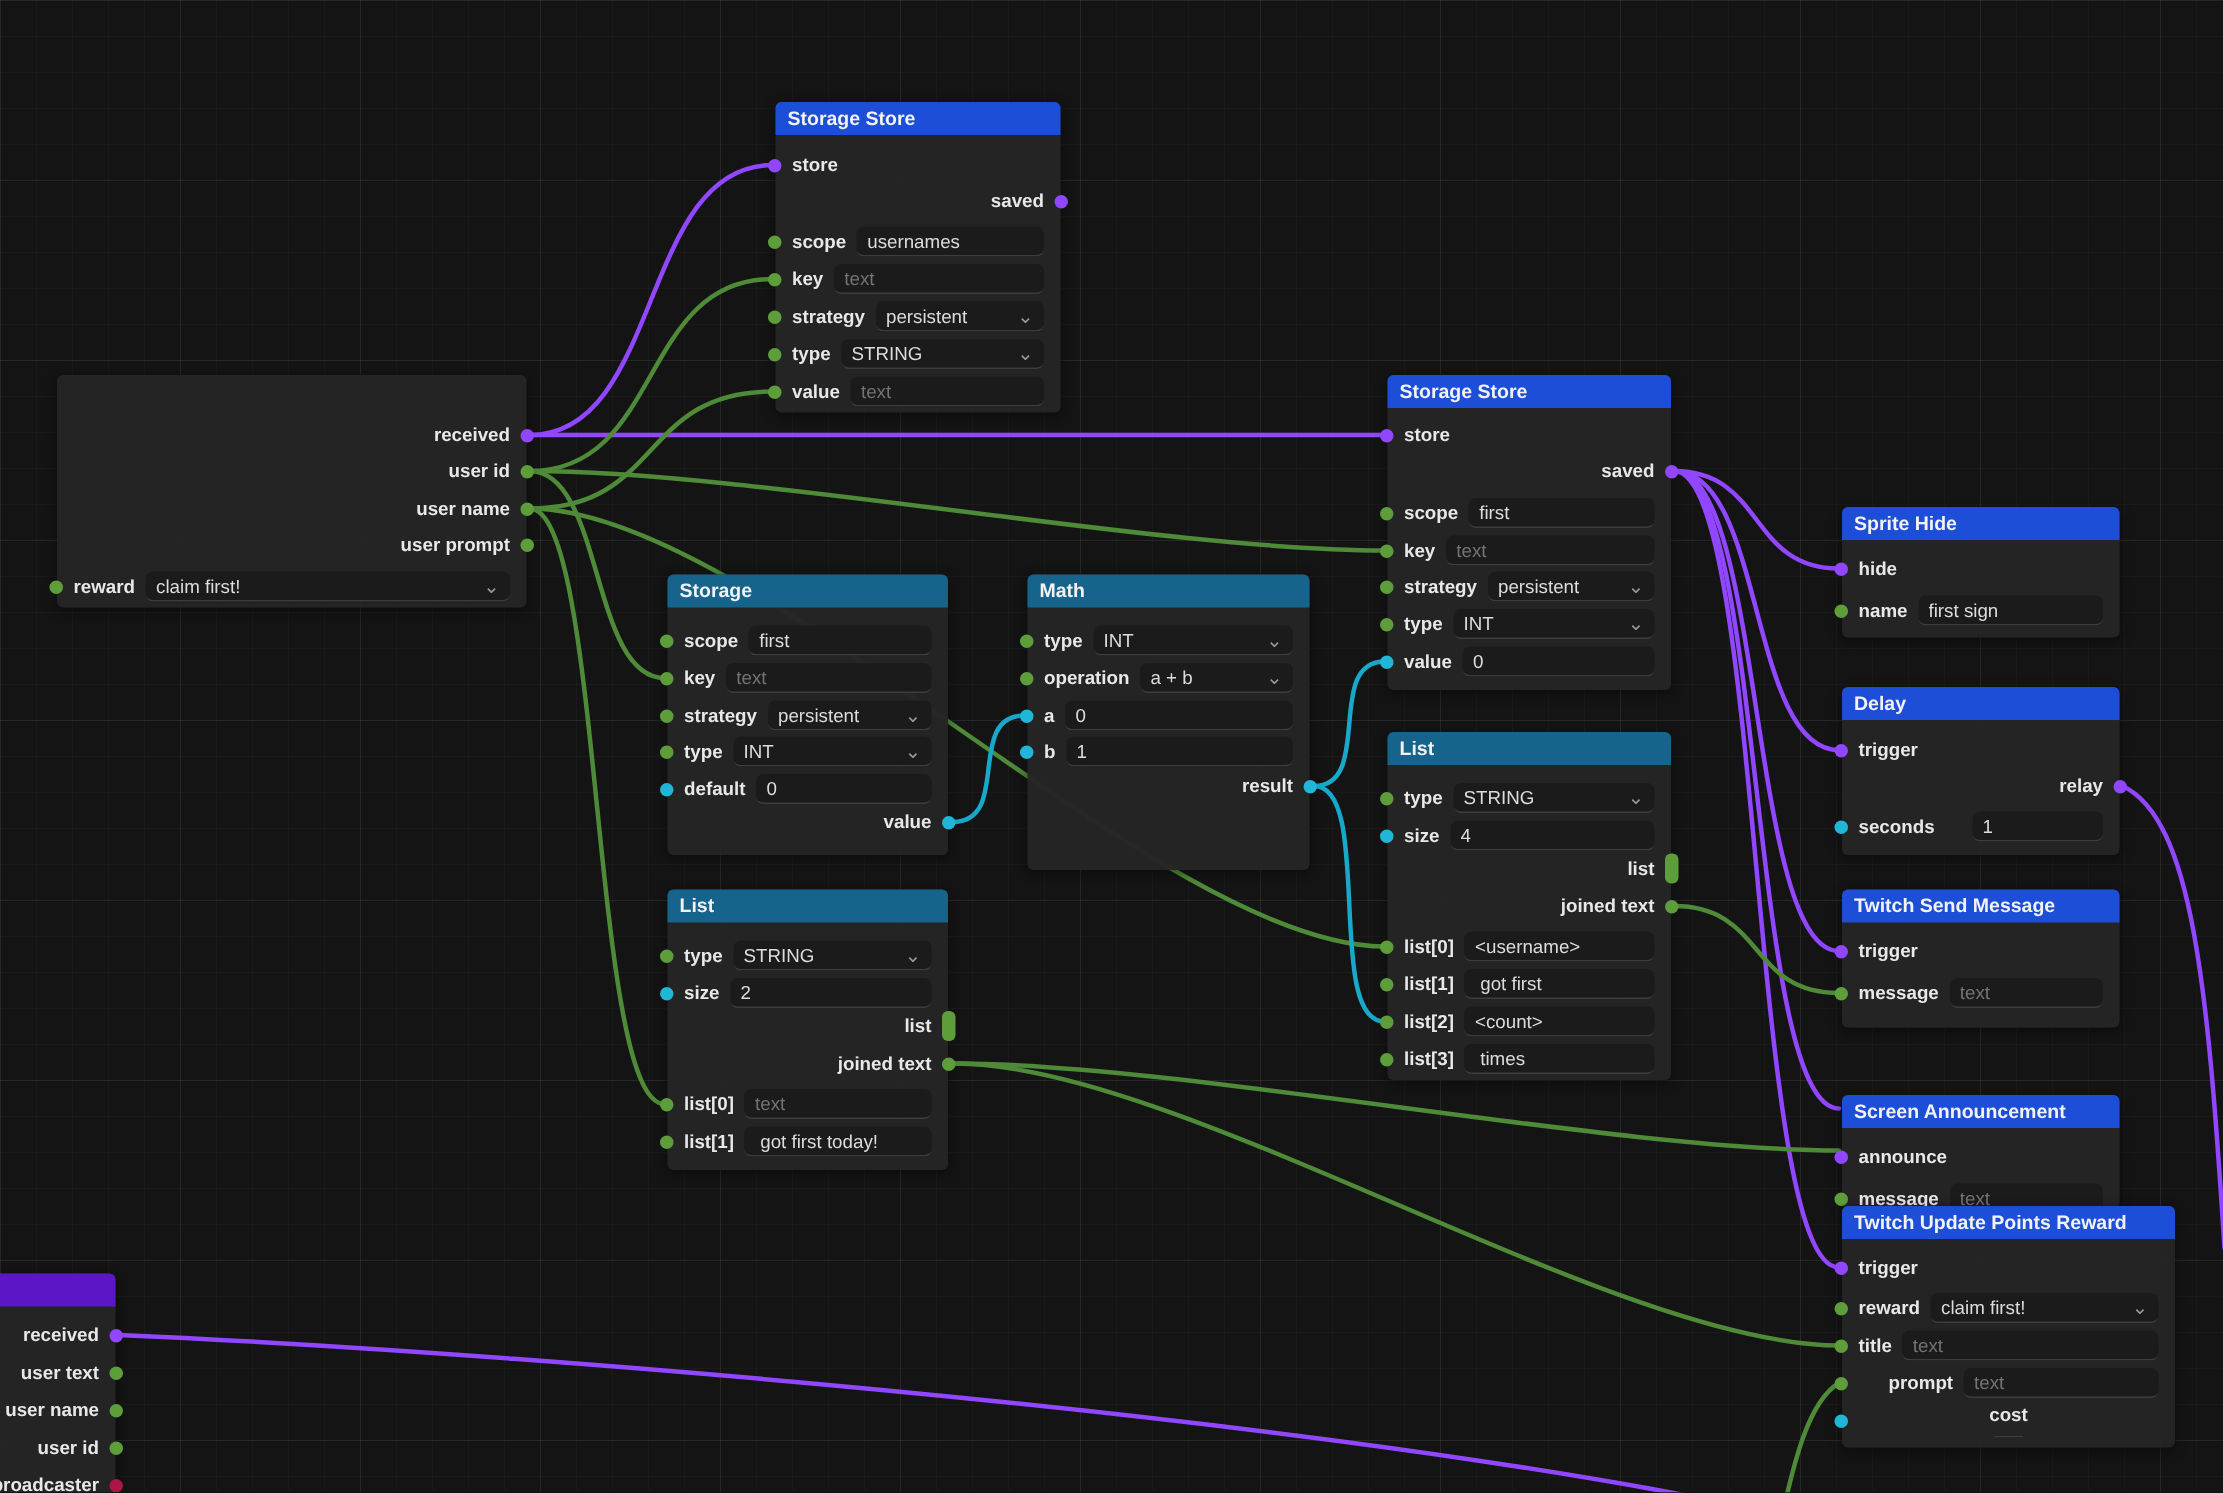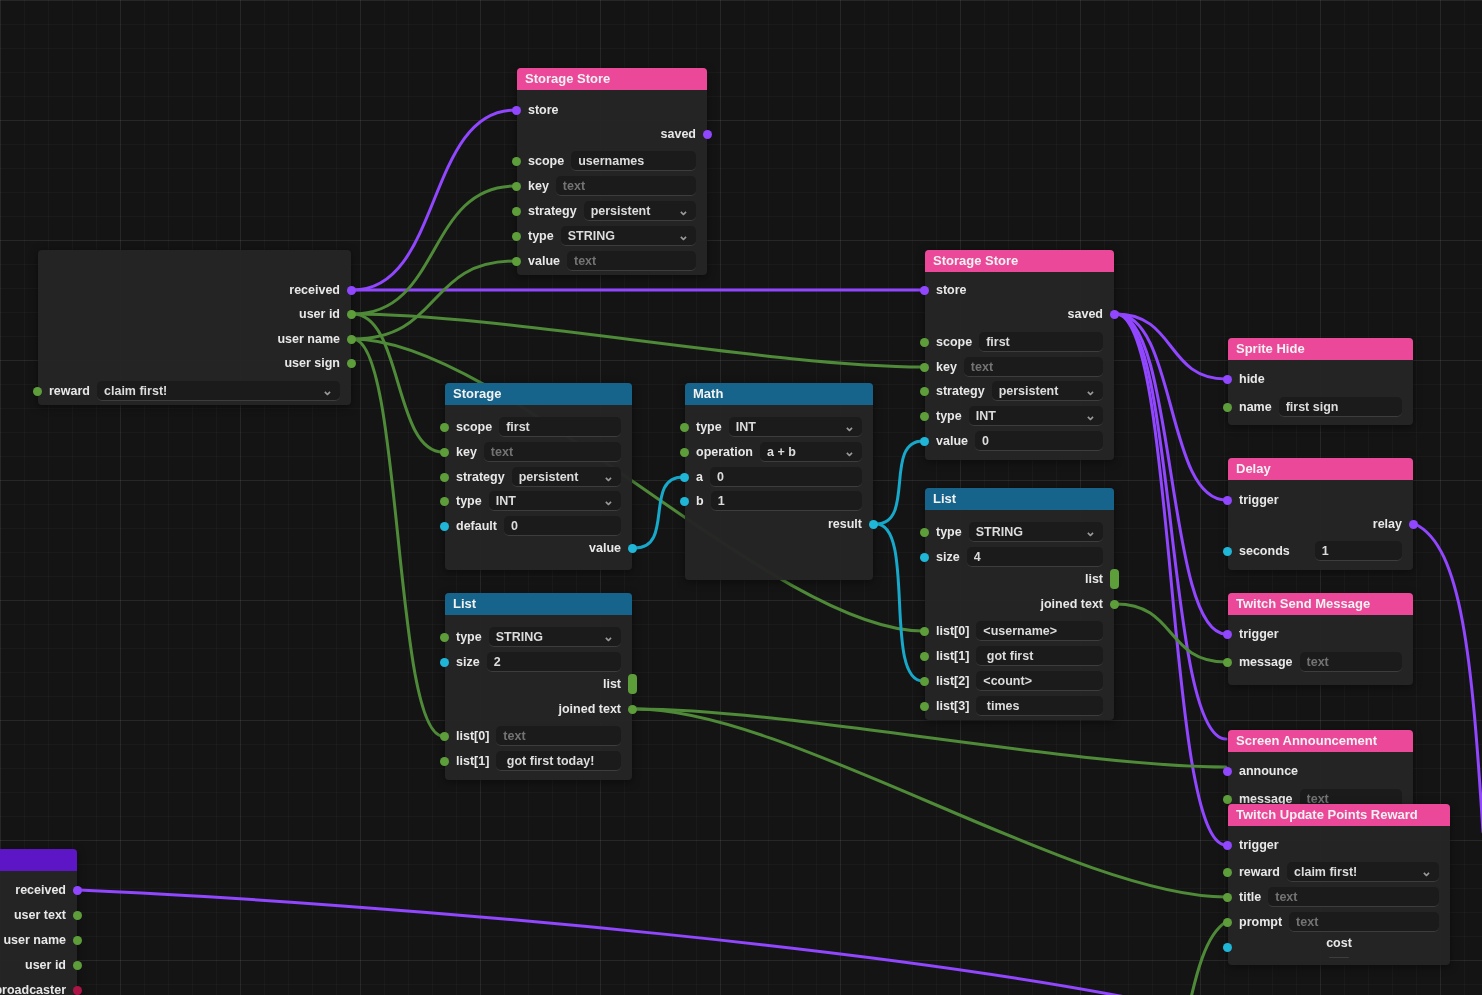--- a/index.html
+++ b/index.html
@@ -13,30 +13,30 @@
       linear-gradient(90deg,rgba(255,255,255,0.028) 1px,transparent 1px);
     background-size:120px 120px,120px 120px,24px 24px,24px 24px;
     font-family:"Liberation Sans",sans-serif;
   }
   #wires{position:absolute;left:0;top:0;pointer-events:none;}
   .node{position:absolute;background:rgba(37,37,37,0.97);border-radius:4px;
         box-shadow:0 2px 8px rgba(0,0,0,0.45);}
   .node .header{position:absolute;left:0;right:0;top:0;height:22px;line-height:22px;
         border-radius:4px 4px 0 0;color:#f2f2f2;font-size:13px;font-weight:600;
         padding:0 8px;box-sizing:border-box;white-space:nowrap;overflow:hidden;}
-  .hdr-green{background:#ec4899;}
+  .hdr-green{background:#1d4ed8;}
   .hdr-blue{background:#16638c;}
   .hdr-purple{background:#5c16c5;}
   .row{position:absolute;left:11px;right:11px;height:22px;display:flex;
        align-items:center;gap:7px;}
   .row.out{justify-content:flex-end;}
   .lbl{color:#e8e8e8;font-size:12.5px;font-weight:600;white-space:nowrap;}
   .well{flex:1;height:20px;background:#1b1b1b;border-radius:5px;
         border-bottom:1px solid #3d3d3d;display:flex;align-items:center;
-        padding:0 7px;box-sizing:border-box;min-width:0;overflow:hidden;font-weight:bold;}
+        padding:0 7px;box-sizing:border-box;min-width:0;overflow:hidden;}
   .val{color:#dcdcdc;font-size:12.5px;white-space:pre;overflow:hidden;flex:1;}
   .ph{color:#737373;}
   .chev{color:#9a9a9a;font-size:13px;line-height:10px;margin-left:4px;flex:none;}
   .port{position:absolute;width:9px;height:9px;border-radius:50%;}
   .port.pill{width:9px;height:20px;border-radius:4px;}
   .p-left{left:-5px;} .p-right{right:-5px;}
 </style>
 </head>
 <body>
 
@@ -121,21 +121,21 @@
       <span class="port p-right" style="top: 60px; background: rgb(93, 158, 59);"></span>
       <div class="row out" style="top: 53px;">
         <span class="lbl">user id</span>
       </div>
       <span class="port p-right" style="top: 85px; background: rgb(93, 158, 59);"></span>
       <div class="row out" style="top: 78px;">
         <span class="lbl">user name</span>
       </div>
       <span class="port p-right" style="top: 109px; background: rgb(93, 158, 59);"></span>
       <div class="row out" style="top: 102px;">
-        <span class="lbl">user sign</span>
+        <span class="lbl">user prompt</span>
       </div>
       <span class="port p-left" style="top: 137px; background: rgb(93, 158, 59);"></span>
       <div class="row" style="top: 130px;">
         <span class="lbl">reward</span>
         <div class="well">
           <span class="val">claim first!</span>
           <span class="chev">⌄</span>
         </div>
       </div>
     </div>
@@ -437,21 +437,21 @@
         </div>
       </div>
       <span class="port p-left" style="top: 89px; background: rgb(93, 158, 59);"></span>
       <div class="row" style="top: 82px;">
         <span class="lbl">title</span>
         <div class="well">
           <span class="val ph">text</span>
         </div>
       </div>
       <span class="port p-left" style="top: 114px; background: rgb(93, 158, 59);"></span>
-      <div class="row" style="top: 107px;">
+      <div class="row" style="top: 107px; margin-left: 20px;">
         <span class="lbl">prompt</span>
         <div class="well">
           <span class="val ph">text</span>
         </div>
       </div>
       <span class="port p-left" style="top: 139px; background: rgb(31, 182, 216);"></span>
       <div class="row" style="top: 132px; flex-direction: column;">
         <span class="lbl">cost</span>
         <div class="well">
           <span class="val">0</span>

